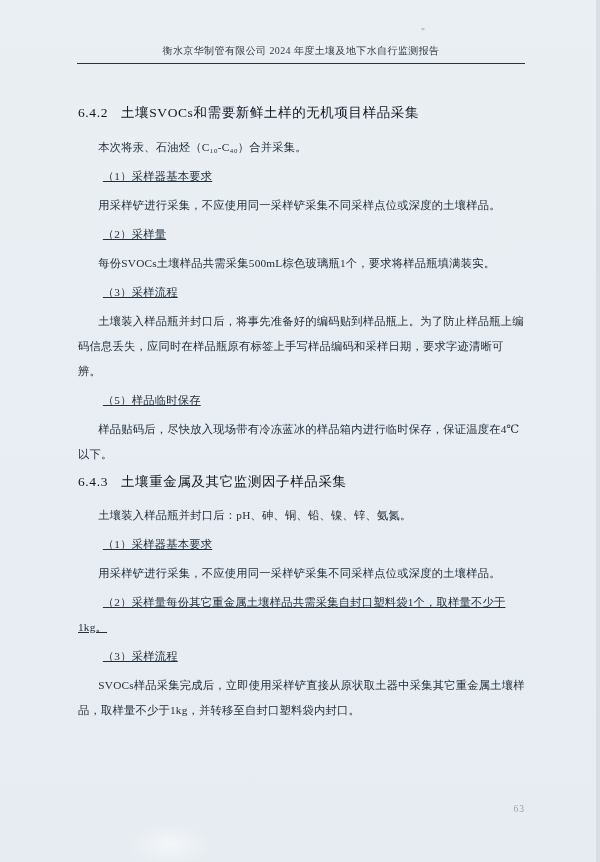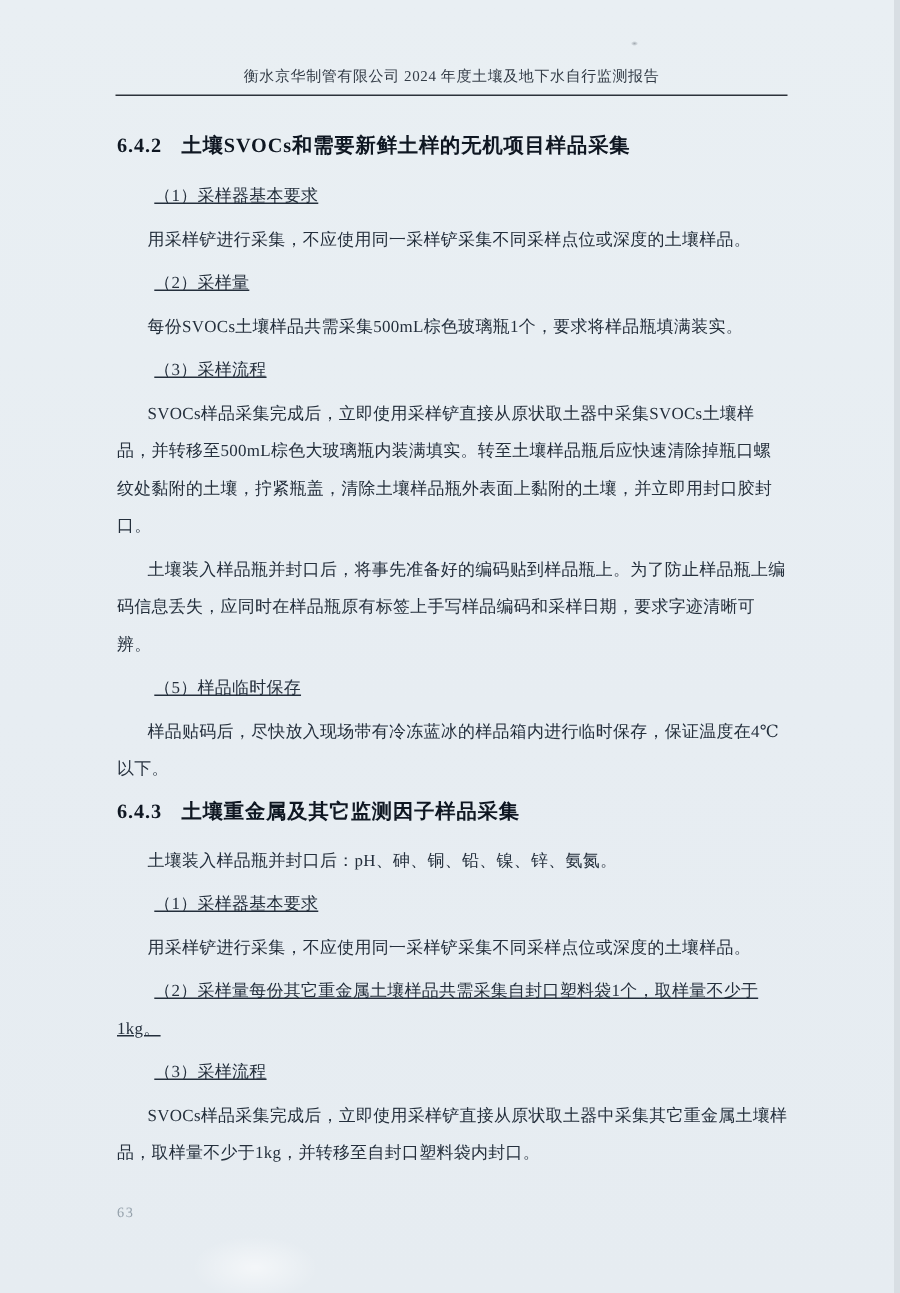--- a/index.html
+++ b/index.html
@@ -29,65 +29,65 @@
     border-bottom:1.3px solid #2c323a;
   }
   .content{
     position:absolute;
     top:88px;left:78px;width:447px;
     font-size:11.3px;
     line-height:25px;
   }
   h2.section-heading{
     font-size:13.5px;
-    font-weight:bold;
+    font-weight:normal;
     color:#0f1722;
-    margin:0 0 13px 0;
+    margin:16px 0 13px 0;
     letter-spacing:0.6px;
     line-height:18px;
   }
   h2.section-heading + *{margin-top:0;}
   h2.s2{margin-top:6px;margin-bottom:12px;}
   .section-heading .ht{margin-left:13px;}
   p{
     margin:0 0 4px 0;
     letter-spacing:0.2px;
   }
   p.para{text-indent:1.8em;}
   p.item{text-indent:2.2em;text-decoration:underline;}
   .page-footer{
     position:absolute;
     top:804px;left:78px;width:447px;
-    text-align:left;
+    text-align:right;
     font-size:9.5px;
     color:#96a2ac;
     letter-spacing:1px;
   }
 </style>
 </head>
 <body>
 
 <div class="page">
 
   <div class="running-header">
     <span>衡水京华制管有限公司 2024 年度土壤及地下水自行监测报告</span>
   </div>
 
   <div class="content">
 
     <h2 class="section-heading s1">
       <span>6.4.2</span><span class="ht">土壤SVOCs和需要新鲜土样的无机项目样品采集</span>
     </h2>
 
+    <p class="para">本次将汞、石油烃（C₁₀-C₄₀）合并采集。</p>
     <p class="item">（1）采样器基本要求</p>
     <p class="para">用采样铲进行采集，不应使用同一采样铲采集不同采样点位或深度的土壤样品。</p>
     <p class="item">（2）采样量</p>
     <p class="para">每份SVOCs土壤样品共需采集500mL棕色玻璃瓶1个，要求将样品瓶填满装实。</p>
     <p class="item">（3）采样流程</p>
-    <p class="para">SVOCs样品采集完成后，立即使用采样铲直接从原状取土器中采集SVOCs土壤样品，并转移至500mL棕色大玻璃瓶内装满填实。转至土壤样品瓶后应快速清除掉瓶口螺纹处黏附的土壤，拧紧瓶盖，清除土壤样品瓶外表面上黏附的土壤，并立即用封口胶封口。</p>
     <p class="para">土壤装入样品瓶并封口后，将事先准备好的编码贴到样品瓶上。为了防止样品瓶上编码信息丢失，应同时在样品瓶原有标签上手写样品编码和采样日期，要求字迹清晰可辨。</p>
     <p class="item">（5）样品临时保存</p>
     <p class="para">样品贴码后，尽快放入现场带有冷冻蓝冰的样品箱内进行临时保存，保证温度在4℃以下。</p>
 
     <h2 class="section-heading s2">
       <span>6.4.3</span><span class="ht">土壤重金属及其它监测因子样品采集</span>
     </h2>
 
     <p class="para">土壤装入样品瓶并封口后：pH、砷、铜、铅、镍、锌、氨氮。</p>
     <p class="item">（1）采样器基本要求</p>

